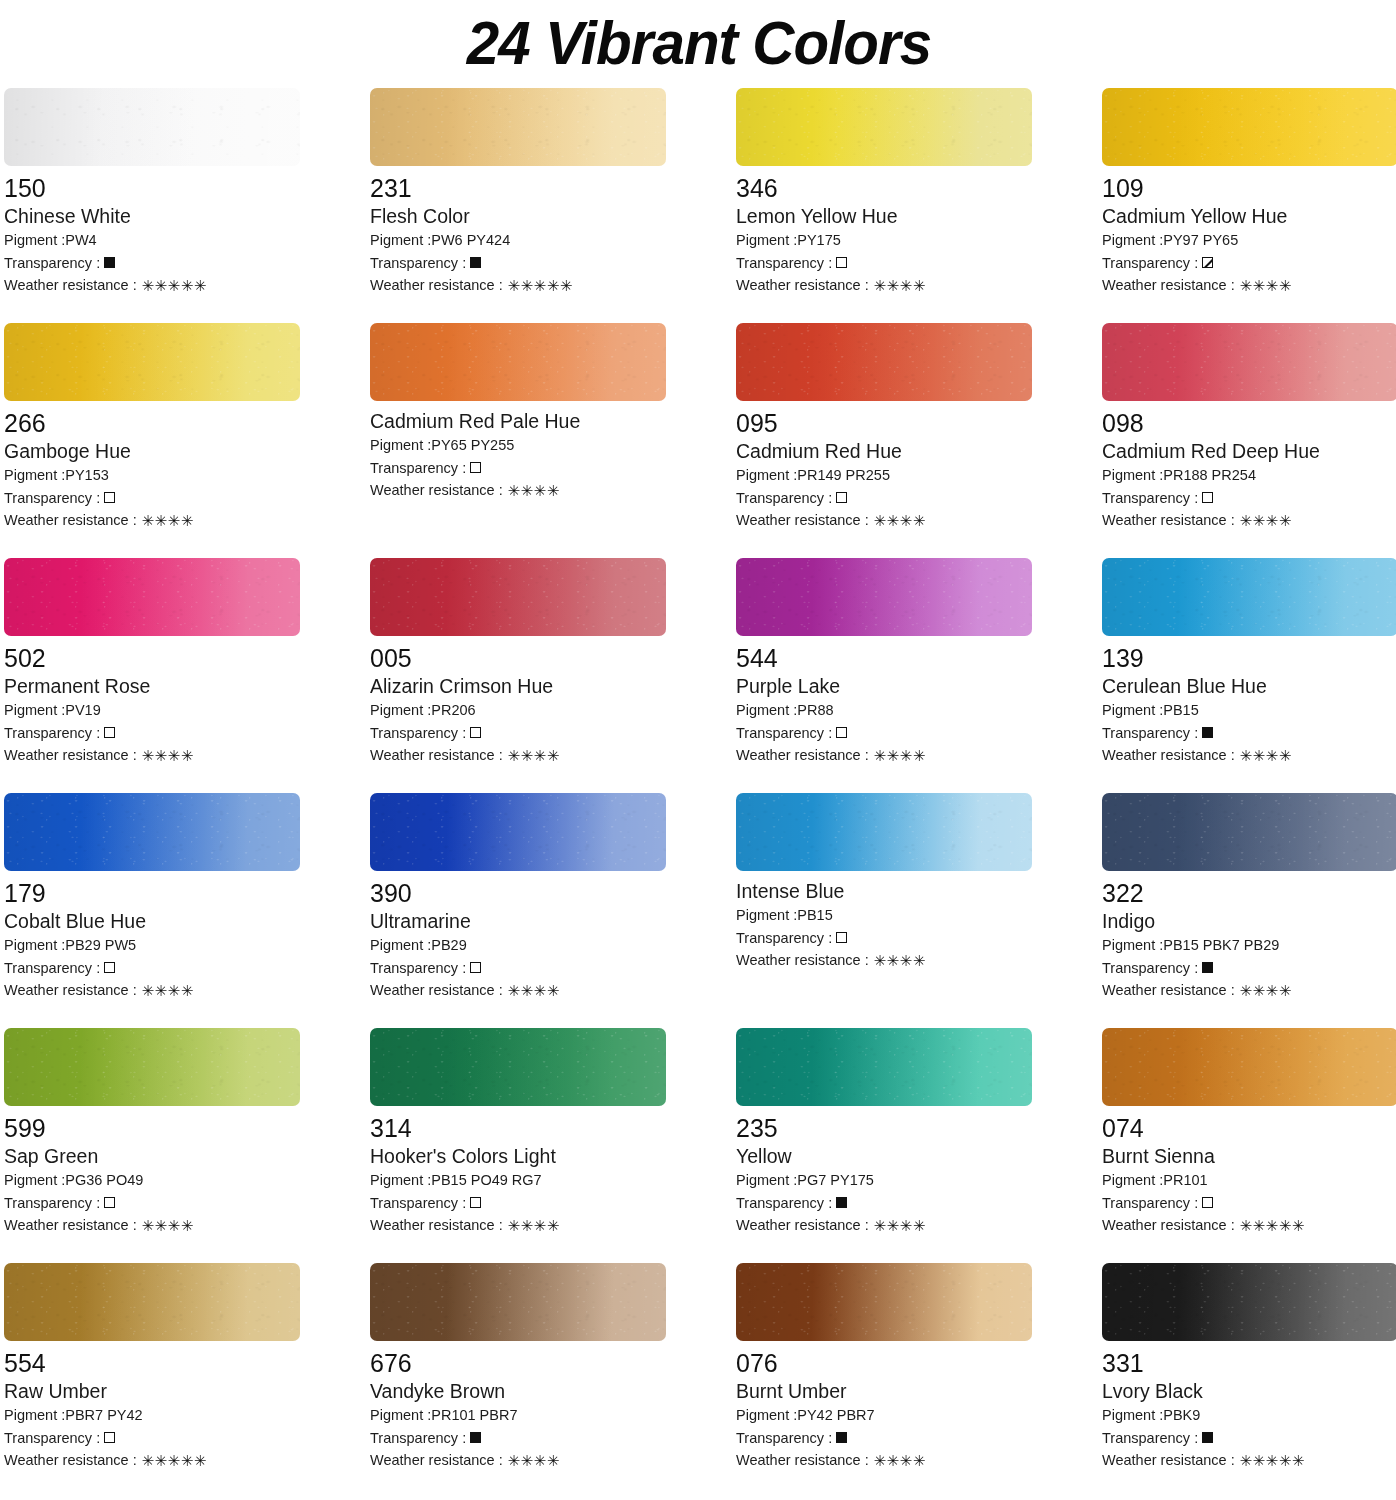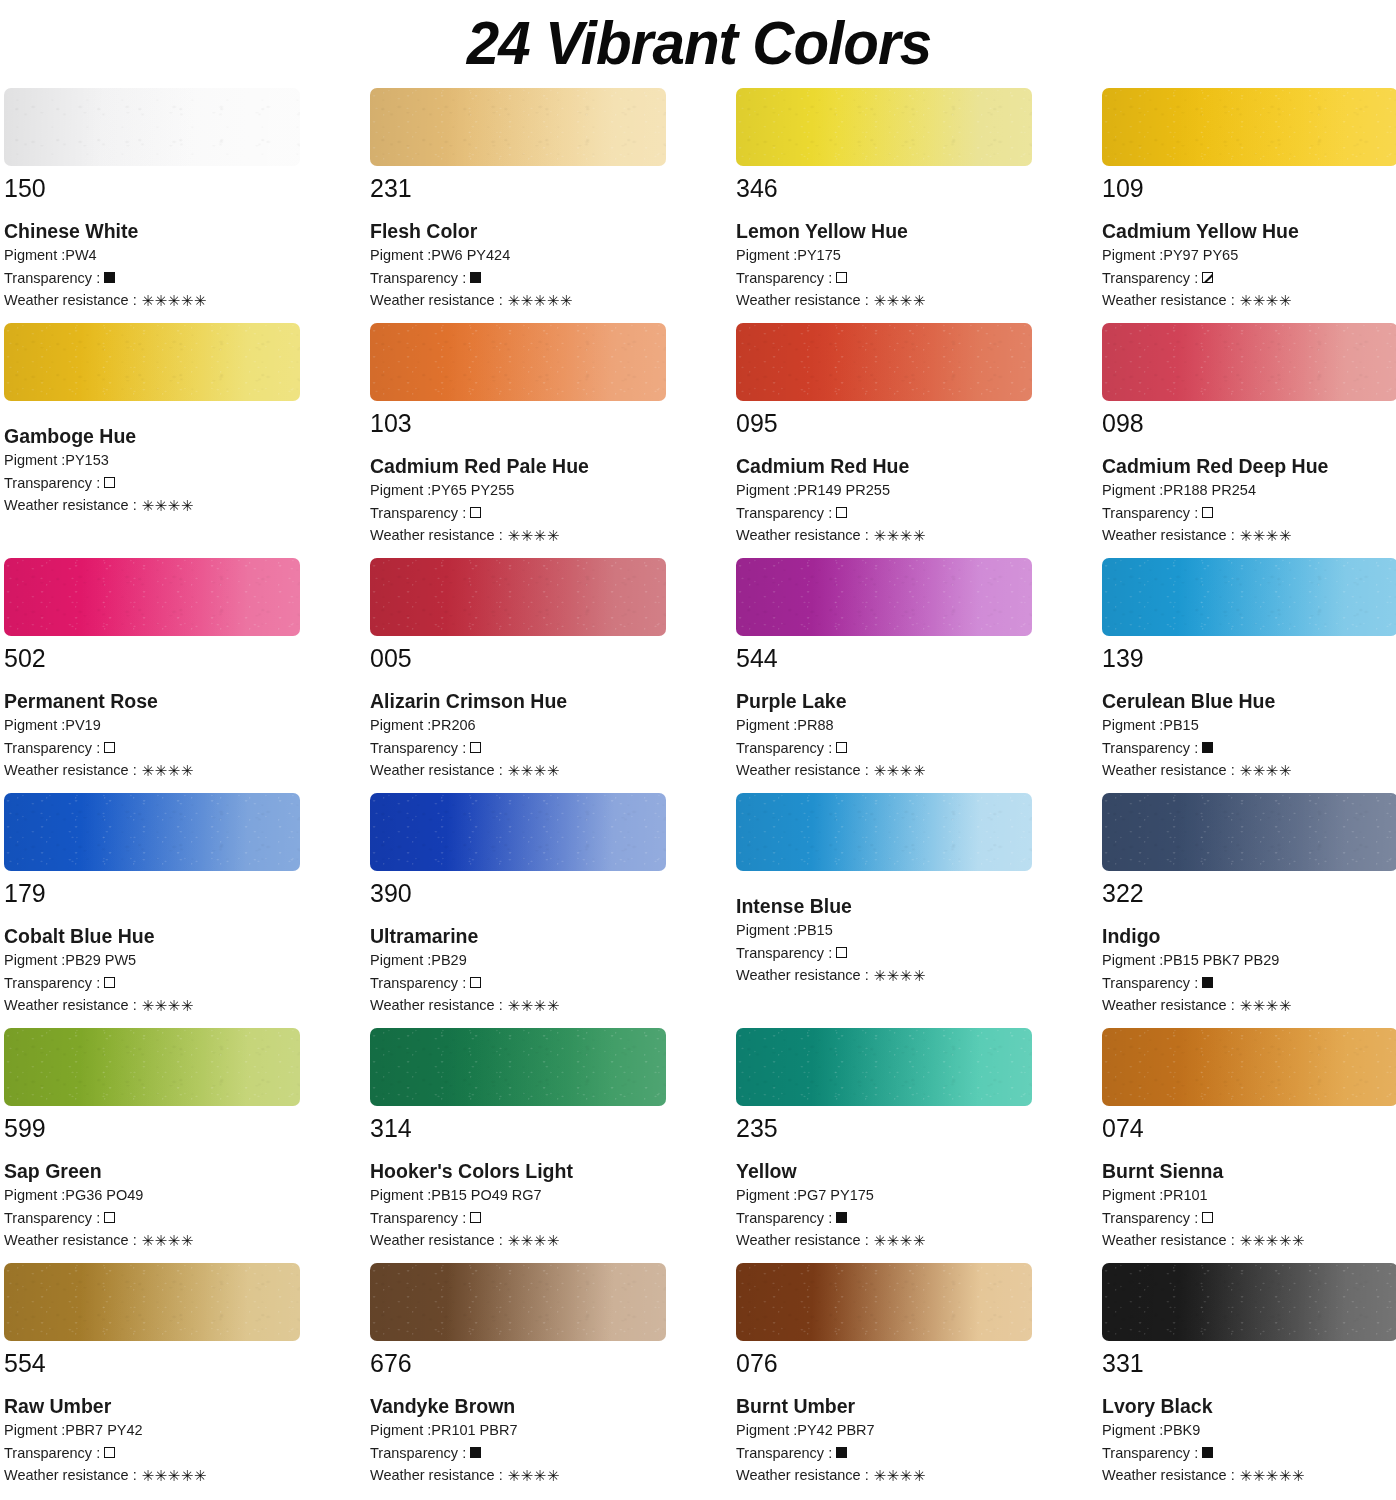--- a/index.html
+++ b/index.html
@@ -98,23 +98,23 @@
   .code {
     font-size: 25px;
     line-height: 30px;
     font-weight: 400;
     color: #111111;
     letter-spacing: 0px;
   }
   .cname {
     font-size: 19.5px;
     line-height: 25px;
-    font-weight: 700;
+    font-weight: 400;
     color: #1a1a1a;
-    margin-top: 16px;
+    margin-top: 1px;
     white-space: nowrap;
   }
   .meta {
     font-size: 14.5px;
     line-height: 22.5px;
     color: #1d1d1d;
     white-space: nowrap;
   }
   .meta-row {
     display: flex;
@@ -254,20 +254,21 @@
             <span class="stars">✳✳✳✳</span>
           </div>
         </div>
       </div>
       <div class="swatch-card">
         <div class="swatch" style="background: linear-gradient(92deg, rgb(237, 190, 28) 0%, rgb(237, 190, 28) 26%, rgb(236, 222, 106) 82%, rgb(236, 222, 106) 100%);">
           <div class="grain"></div>
           <div class="sheen"></div>
         </div>
         <div class="info">
+          <div class="code">266</div>
           <div class="cname">Gamboge Hue</div>
           <div class="meta meta-row">
             <span>Pigment : </span>
             <span>PY153</span>
           </div>
           <div class="meta meta-row">
             <span>Transparency : </span>
             <span class="tbox transparent"></span>
           </div>
           <div class="meta meta-row">
@@ -275,21 +276,20 @@
             <span class="stars">✳✳✳✳</span>
           </div>
         </div>
       </div>
       <div class="swatch-card">
         <div class="swatch" style="background: linear-gradient(92deg, rgb(232, 118, 47) 0%, rgb(232, 118, 47) 26%, rgb(235, 154, 106) 82%, rgb(235, 154, 106) 100%);">
           <div class="grain"></div>
           <div class="sheen"></div>
         </div>
         <div class="info">
-          <div class="code">103</div>
           <div class="cname">Cadmium Red Pale Hue</div>
           <div class="meta meta-row">
             <span>Pigment : </span>
             <span>PY65 PY255</span>
           </div>
           <div class="meta meta-row">
             <span>Transparency : </span>
             <span class="tbox transparent"></span>
           </div>
           <div class="meta meta-row">

